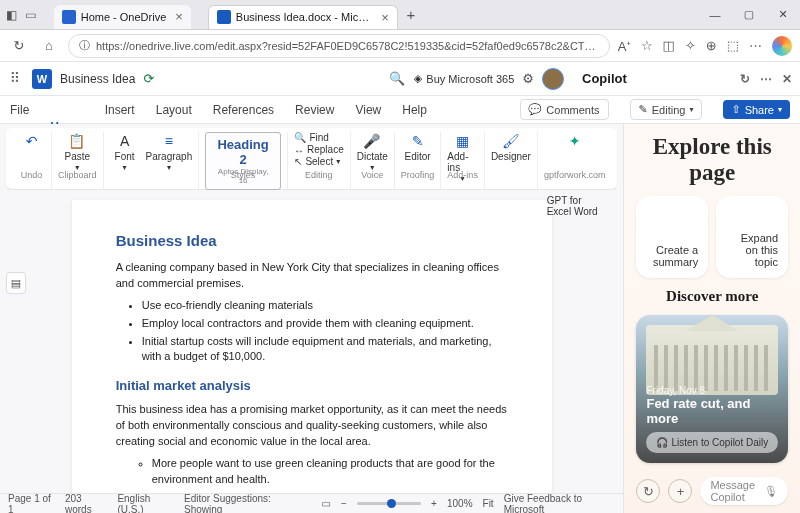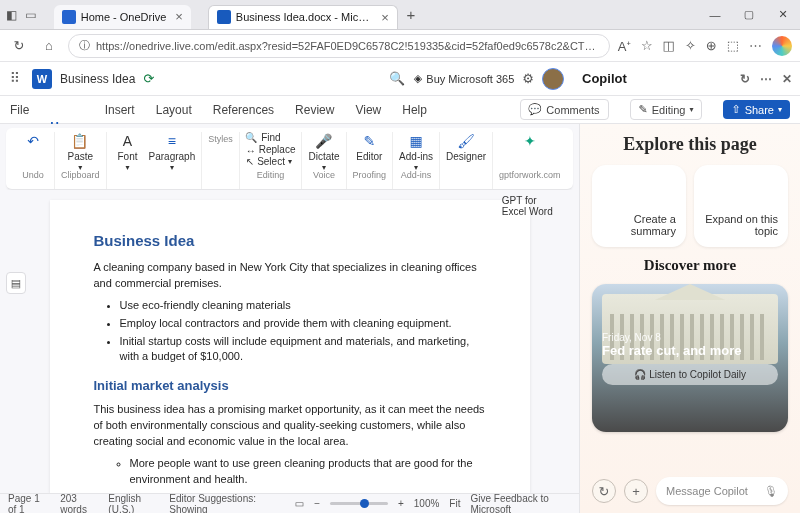--- a/index.html
+++ b/index.html
@@ -79,25 +79,25 @@
 .page li { margin: 2px 0; }
 
 
 .status { height: 20px; background: #f7f7fa; border-top: 1px solid #e5e5e8; display: flex; align-items: center; font-size: 10px; color: #555; padding: 0 8px; gap: 10px; }
 .status .spacer { flex: 1; }
 .zoom-slider { width: 70px; height: 3px; background: #c8c8cc; border-radius: 2px; position: relative; }
 .zoom-slider::after { content: ''; position: absolute; left: 30px; top: -3px; width: 9px; height: 9px; background: #185abd; border-radius: 50%; }
 
 
 .copilot-pane { width: 220px; background: linear-gradient(180deg,#fef9f5 0%, #fdf3ec 100%); display: flex; flex-direction: column; padding: 10px 12px 8px; gap: 10px; }
-.cp-title { font-family: Georgia, serif; font-size: 18px; font-weight: 600; text-align: center; color: #2a2a2a; }
+.cp-title { font-family: Georgia, serif; font-size: 23px; font-weight: 600; text-align: center; color: #2a2a2a; }
 .cp-cards { display: flex; gap: 8px; }
 .cp-card { flex: 1; height: 82px; background: #fff; border-radius: 14px; box-shadow: 0 1px 3px rgba(0,0,0,.08); display: flex; align-items: flex-end; justify-content: center; padding: 10px; font-size: 11px; text-align: right; color: #333; }
 .cp-discover { font-family: Georgia, serif; font-size: 15px; font-weight: 600; text-align: center; }
-.cp-news { height: 148px; border-radius: 14px; background: linear-gradient(180deg,#c9d9e8 0%, #8aa5b0 40%, #4a4a4a 100%); box-shadow: 0 1px 3px rgba(0,0,0,.15); position: relative; color: #fff; display: flex; flex-direction: column; justify-content: center; padding: 10px; overflow:hidden; }
+.cp-news { height: 148px; border-radius: 14px; background: linear-gradient(180deg,#c9d9e8 0%, #8aa5b0 40%, #4a4a4a 100%); box-shadow: 0 1px 3px rgba(0,0,0,.15); position: relative; color: #fff; display: flex; flex-direction: column; justify-content: flex-end; padding: 10px; overflow:hidden; }
 .cp-news .bldg { position:absolute; top:10px; left:10px; right:10px; height:70px; background:linear-gradient(#e8e8dc,#d4d4c4); border-radius:4px; }
 .cp-news .bldg::before { content:''; position:absolute; left:30%; right:30%; top:-10px; height:16px; background:#e0e0d0; clip-path: polygon(0 100%,50% 0,100% 100%);}
 .cp-news .bldg::after { content:''; position:absolute; inset:20px 8px 4px 8px; background:repeating-linear-gradient(90deg,#b8b8a8 0 4px,transparent 4px 10px);}
 .cp-date { font-size: 10px; opacity: .9; position:relative; }
 .cp-head { font-size: 13px; font-weight: 600; position:relative; margin-bottom:6px;}
 .cp-listen { background: rgba(255,255,255,.55); color: #333; border-radius: 16px; padding: 5px; font-size: 10px; text-align: center; position:relative; }
 .cp-input-row { display: flex; align-items: center; gap: 8px; margin-top: auto; }
 .cp-circle { width: 24px; height: 24px; border: 1px solid #c8c0b8; border-radius: 50%; display: flex; align-items: center; justify-content: center; color: #666; font-size: 13px; background:#fbf6f0;}
 .cp-input { flex: 1; height: 28px; border-radius: 14px; background: #fff; box-shadow: 0 1px 2px rgba(0,0,0,.1); display: flex; align-items: center; padding: 0 10px; font-size: 11px; color: #888; justify-content: space-between; }
 </style>
@@ -225,20 +225,26 @@
             </div>
           <div class="rbtn">
               <span class="ricon">≡</span>
               <span>Paragraph</span>
               <span style="font-size:8px;">▾</span>
             </div>
         </div>
         <span class="lbl">&nbsp;</span>
       </div>
       <div class="rgroup">
+        <div class="icons">
+          <div class="hgallery">
+            <div class="h">Heading 2</div>
+            <div class="s">Aptos Display, 16</div>
+          </div>
+        </div>
         <span class="lbl">Styles</span>
       </div>
       <div class="rgroup">
         <div class="icons">
           <div class="ed-col">
             <div class="ed-row">
                 <span>🔍</span>
                 <span>Find</span>
               </div>
             <div class="ed-row">

